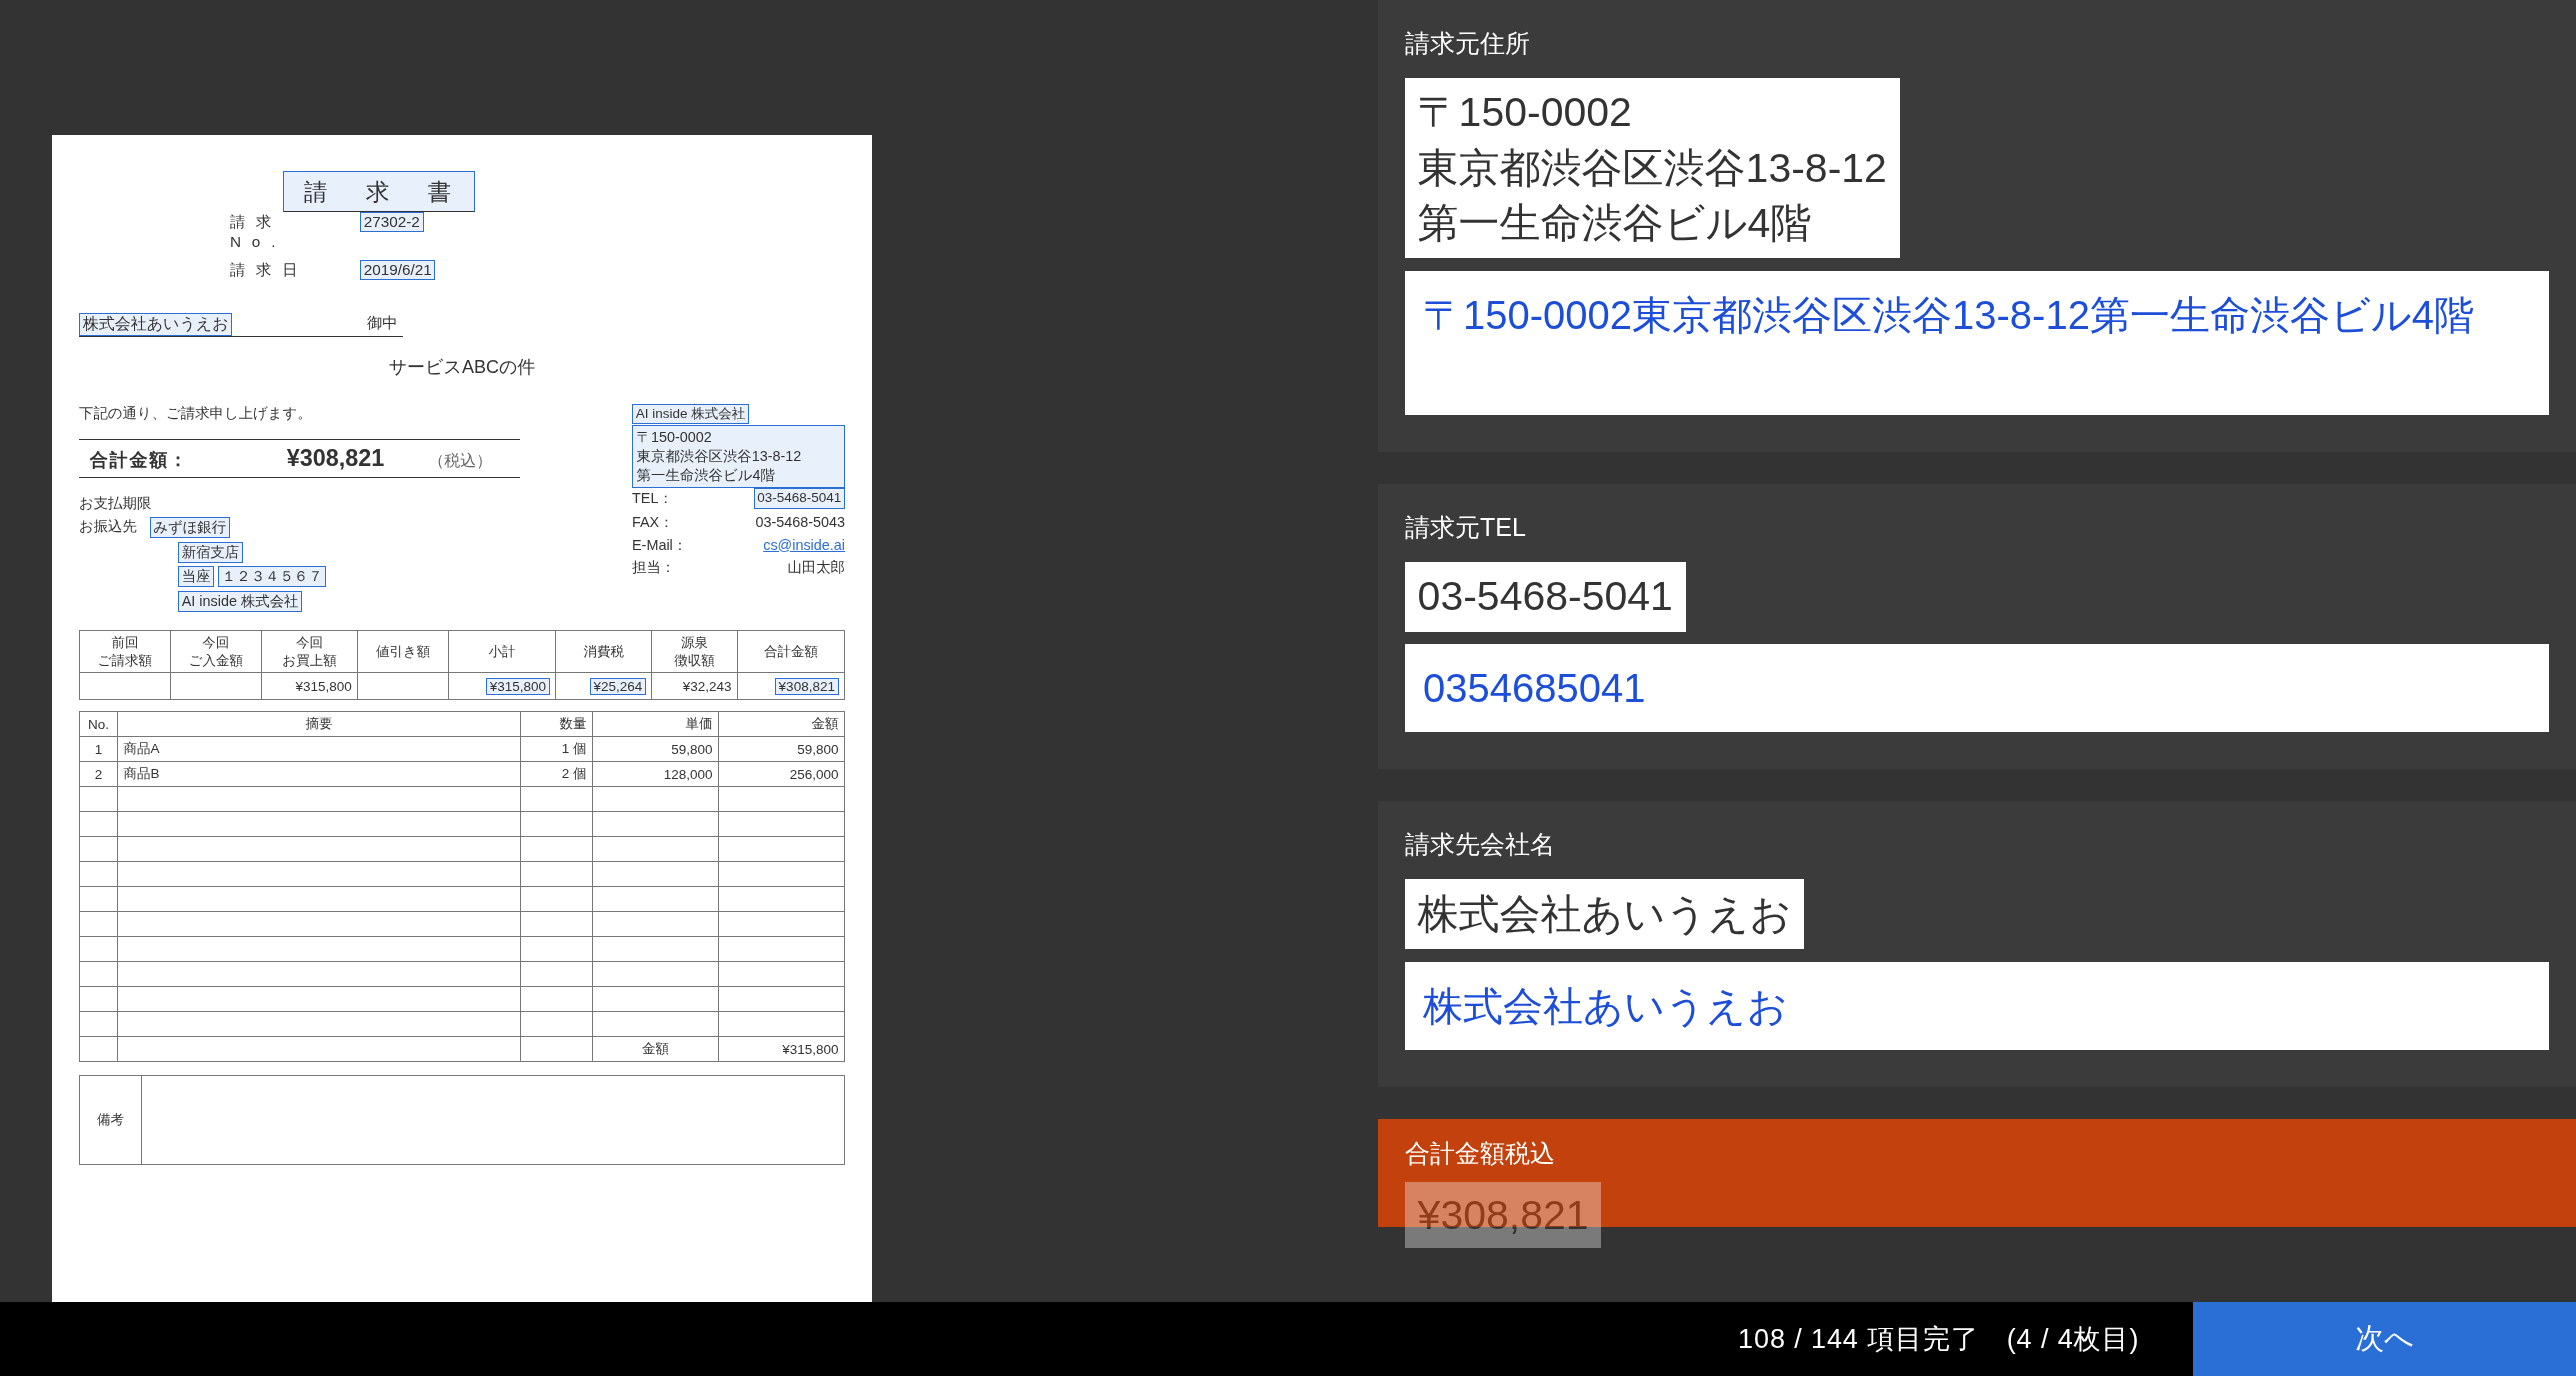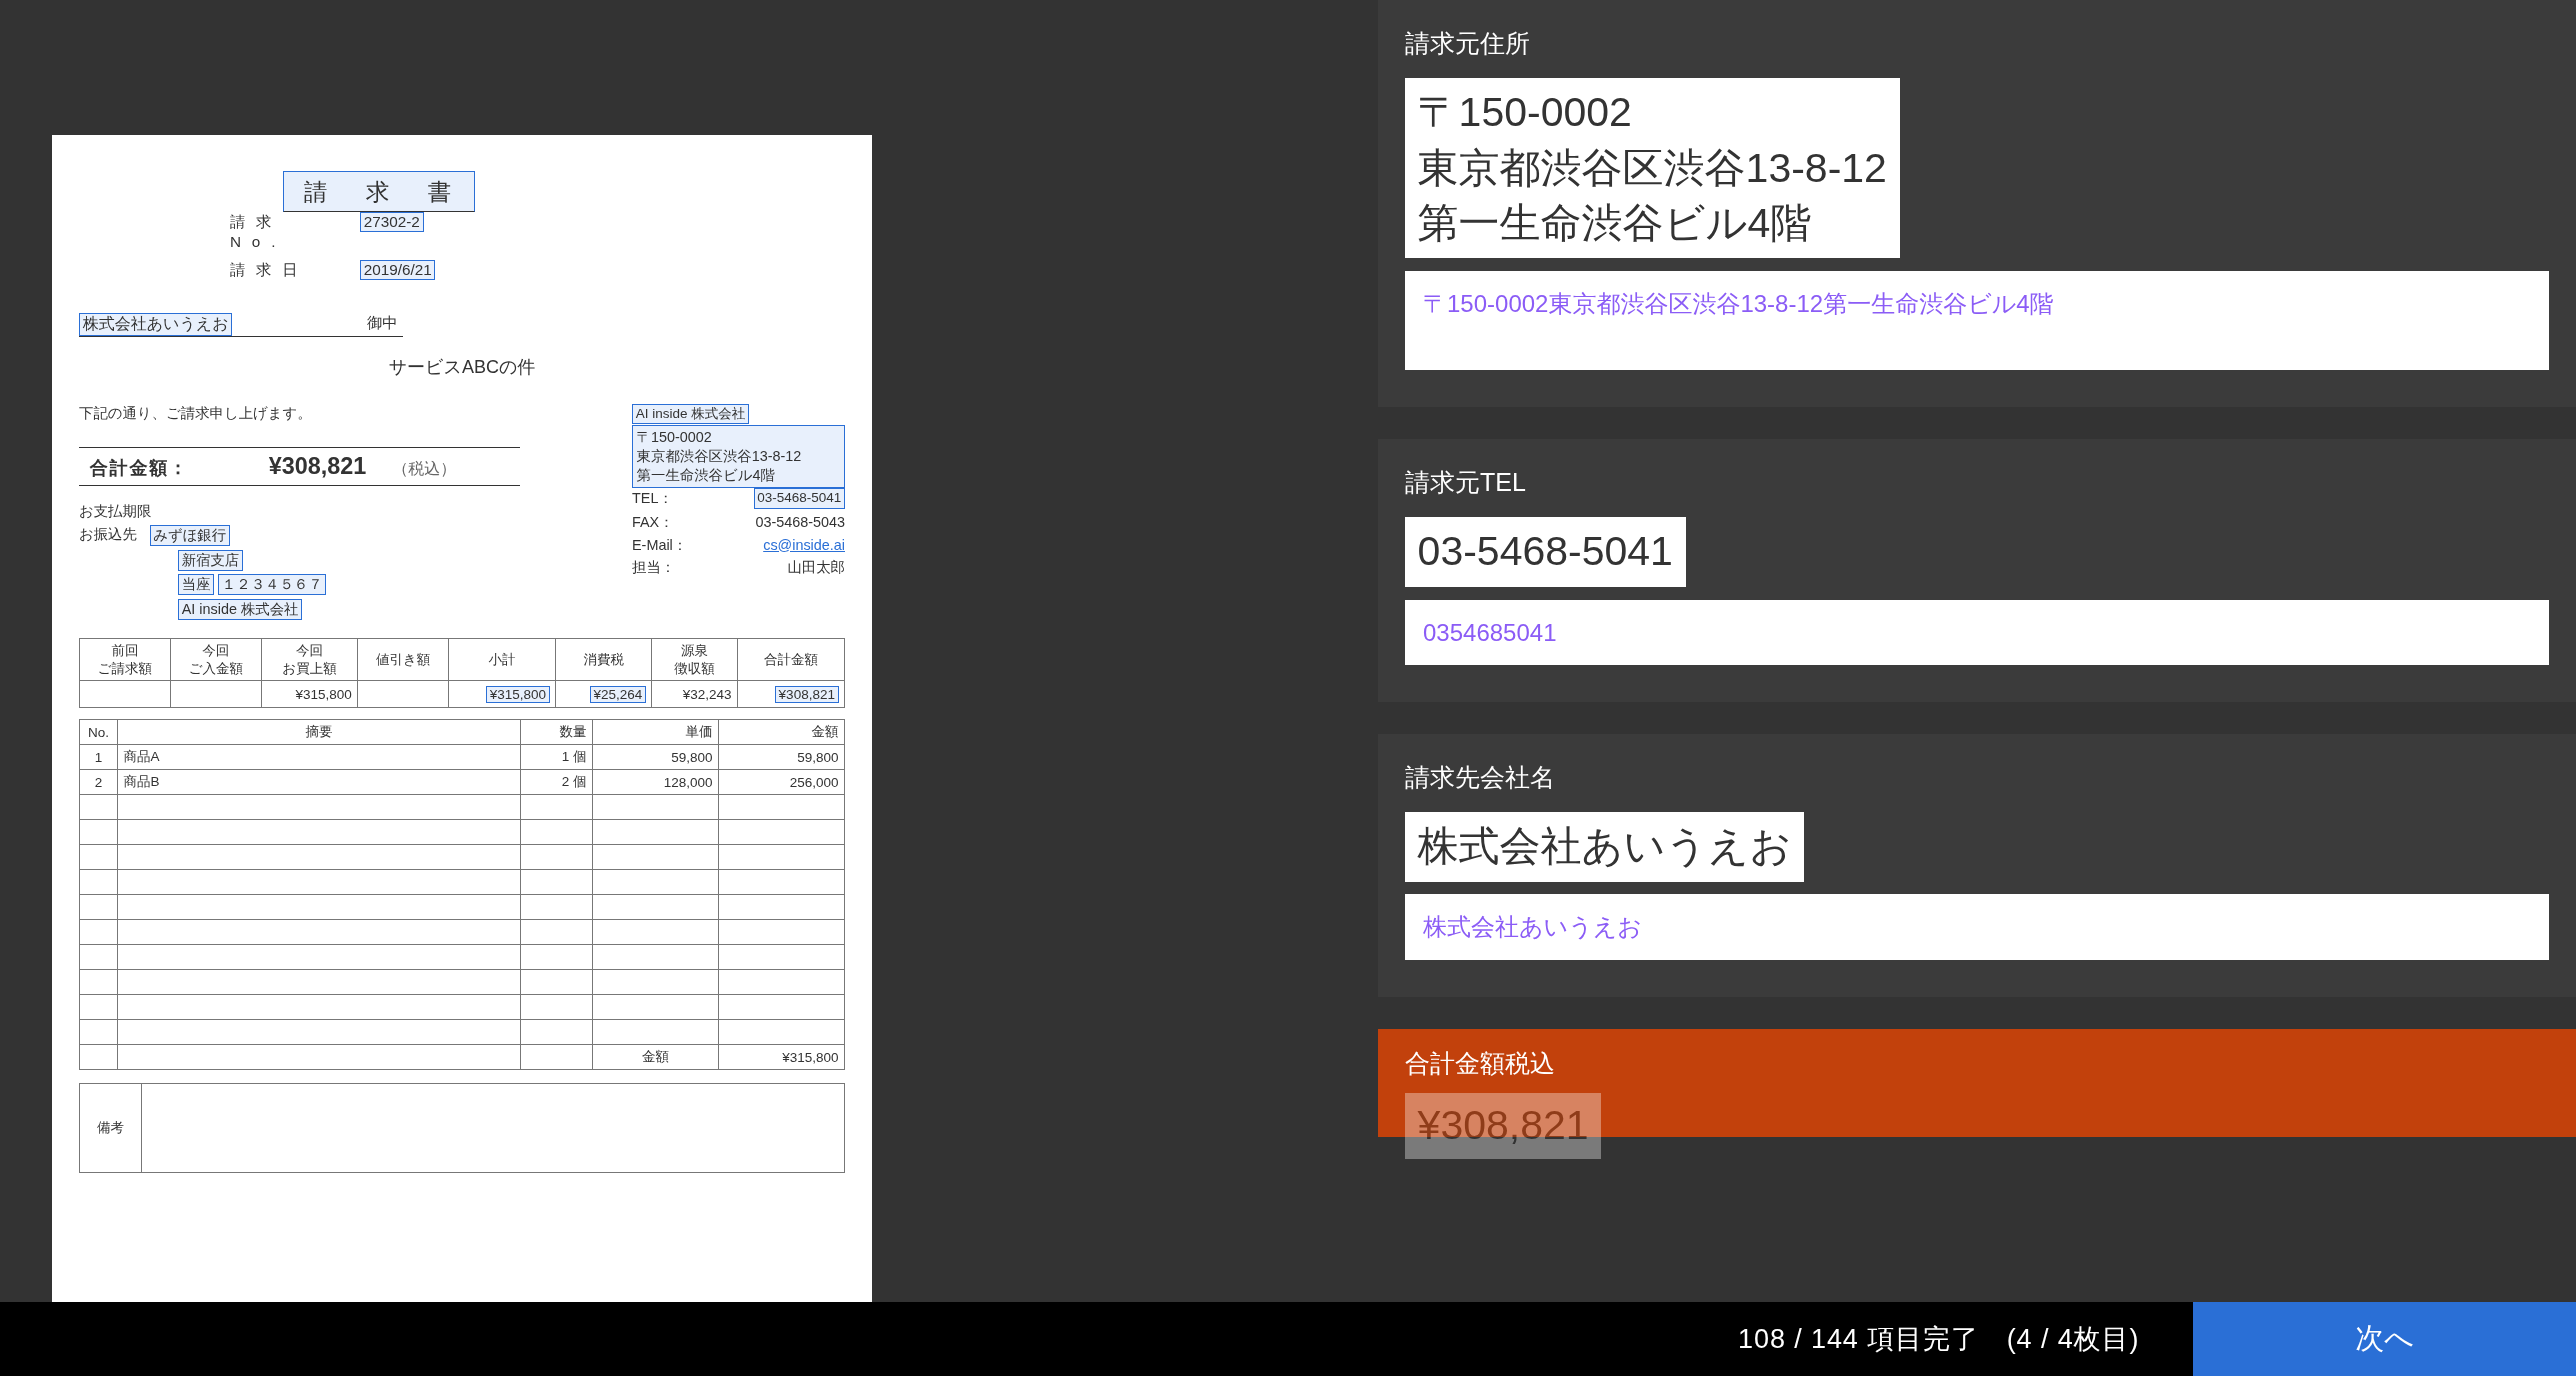--- a/index.html
+++ b/index.html
@@ -71,24 +71,24 @@
 .body-row { display: flex; margin-top: 25px; gap: 27px; align-items: flex-start; }
 .body-left { flex: 1; }
 .body-right { width: 213px; font-size: 14.4px; }
 .body-right .row { display: flex; justify-content: space-between; margin-bottom: 2.7px; line-height: 1.4; }
 .body-right .row .v { text-align: right; }
 .body-right .hl { font-size: 13.5px; }
 
 .notice { font-size: 14.4px; }
 
 .total-row {
-  margin-top: 24px;
+  margin-top: 16px;
   display: flex;
   align-items: baseline;
-  gap: 26px;
+  gap: 44px;
   border-top: 1.8px solid #333;
   border-bottom: 1.8px solid #333;
   padding: 5.4px 10.8px;
   width: 441px;
   font-size: 18px;
 }
 .total-row .label { font-weight: bold; letter-spacing: 1.8px; }
 .total-row .amount { font-size: 23.4px; font-weight: bold; margin-left: 54px; }
 .total-row .tax { font-size: 16px; color: #666; }
 
@@ -140,25 +140,25 @@
   font-size: 41px;
   padding: 7.2px 12.6px;
   display: inline-block;
   line-height: 1.35;
   color: #333;
 }
 .snippet.big { font-size: 41px; }
 
 .input-field {
   width: 100%;
-  font-size: 24px;
+  font-size: 40px;
   padding: 16px 18px;
   border: none;
   background: #fff;
-  color: #8b5cf6;
+  color: #1d4ed8;
   resize: none;
   font-family: inherit;
   margin-top: 12.6px;
 }
 textarea.input-field { line-height: 1.4; }
 
 
 .bottom-bar {
   position: absolute;
   bottom: 0;

